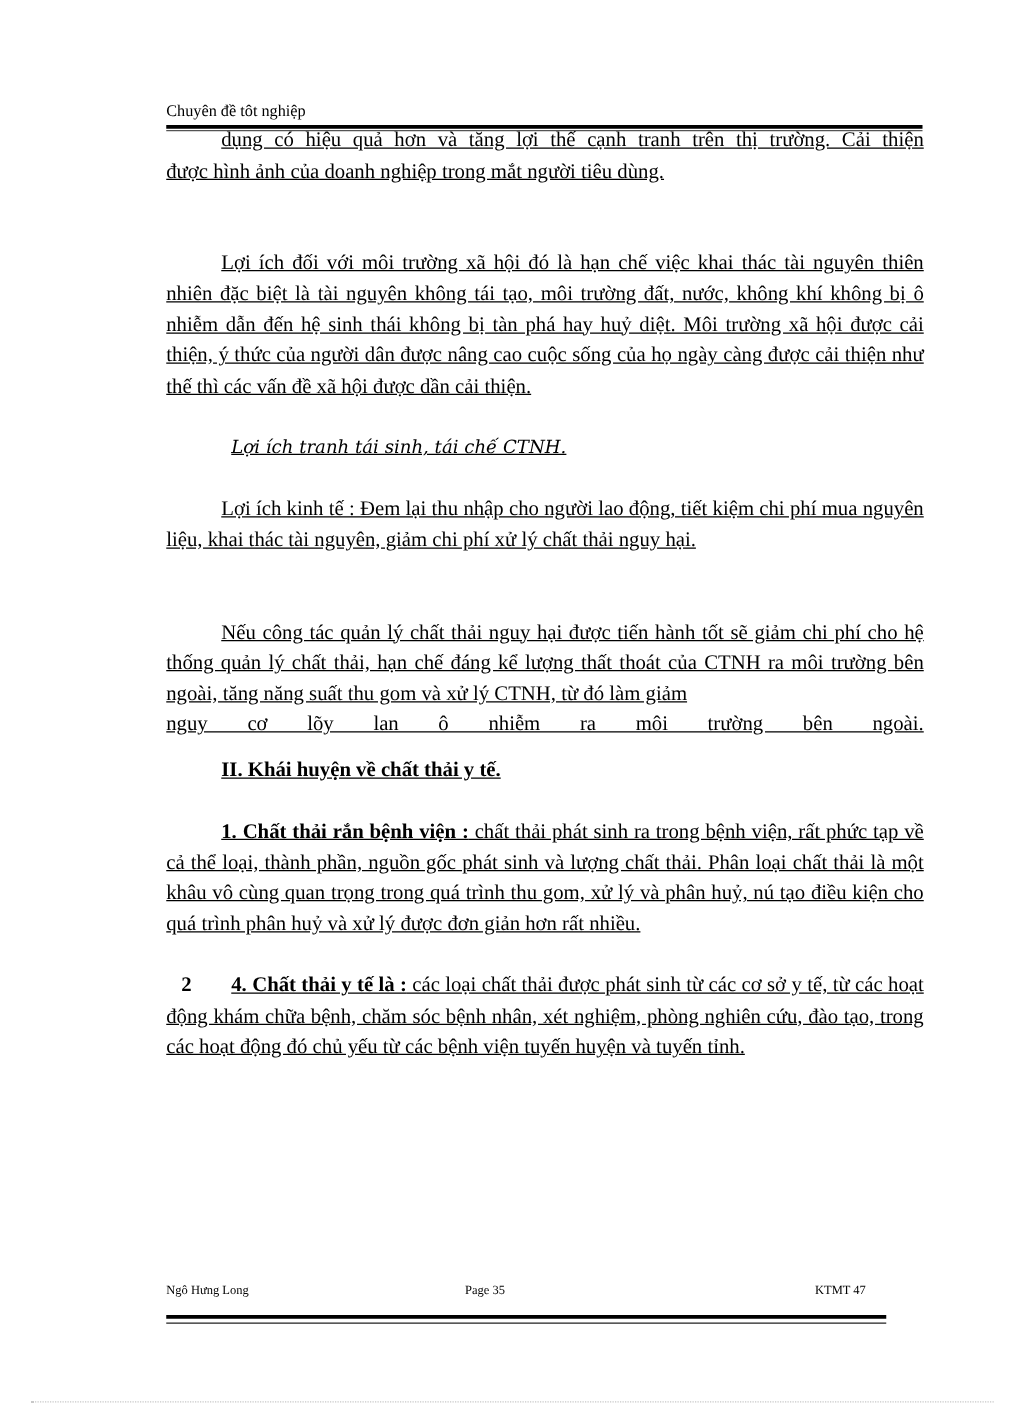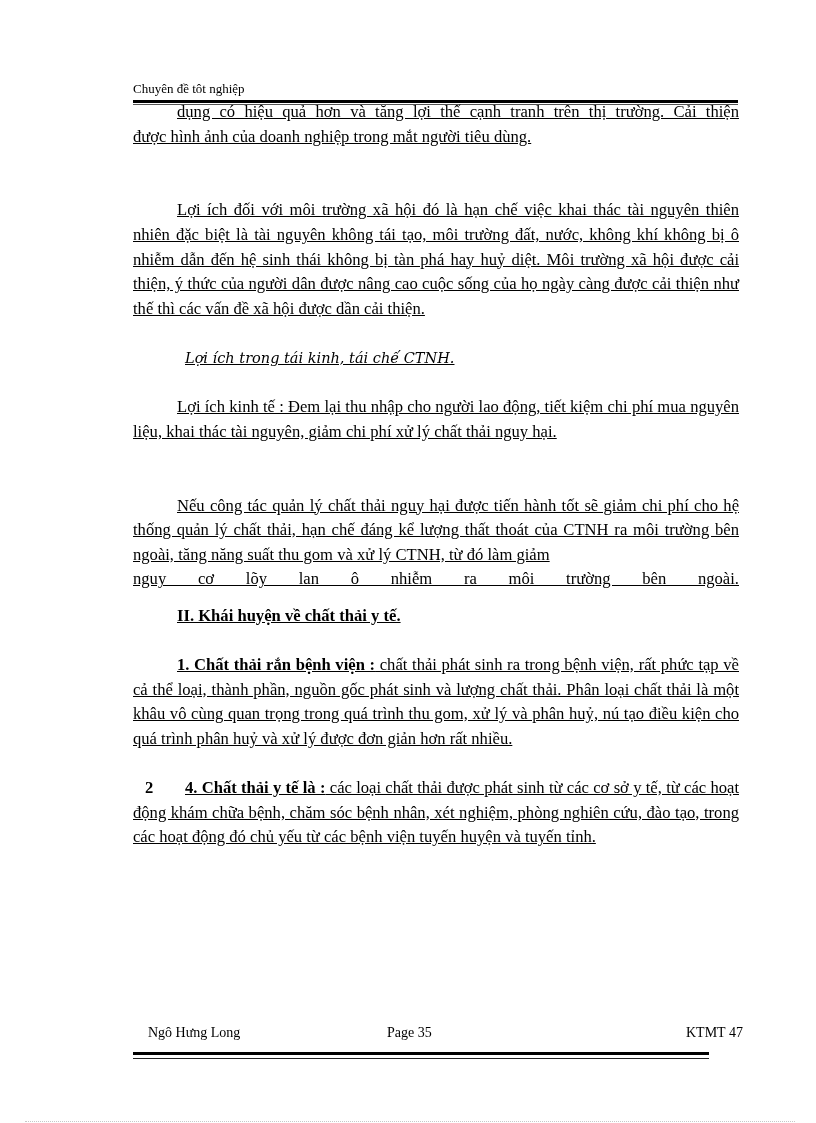--- a/index.html
+++ b/index.html
@@ -12,24 +12,24 @@
   .body-text { position: absolute; left: 133px; top: 100px; width: 606px;
                font-size: 16.6px; line-height: 24.6px; text-align: justify; }
   .body-text p { margin: 0; text-decoration: underline; }
   .indent { text-indent: 44px; }
   .sp { height: 24.6px; }
   .sp-half { height: 12px; }
   .ital { font-style: italic; font-family: "DejaVu Serif", serif; font-size: 14.5px; padding-left: 52px; }
   .bold { font-weight: bold; }
   .last-justify { text-align-last: justify; }
   .num-prefix { display: inline-block; width: 40px; text-indent: 0; font-weight: bold; padding-left: 12px; }
-  .ftr { position: absolute; top: 1024px; font-size: 14px; line-height: 18px; margin-left: 15px; }
+  .ftr { position: absolute; top: 1024px; font-size: 10px; line-height: 18px; }
   .ftr-left { left: 133px; }
   .ftr-center { left: 372px; }
-  .ftr-right { left: 671px; }
+  .ftr-right { left: 652px; }
   .ftr-rule { position: absolute; left: 133px; top: 1052px; width: 576px; height: 3px;
               background: #000; }
   .ftr-rule2 { position: absolute; left: 133px; top: 1058px; width: 576px; height: 1px;
                background: #222; }
   .page-edge { position: absolute; left: 25px; top: 1121px; width: 770px; height: 0;
                border-top: 1px dotted #c8c8c8; }
 </style>
 </head>
 <body>
 
@@ -38,21 +38,21 @@
   <div class="hdr-title">Chuyên  đề tôt nghiệp</div>
   <div class="hdr-rule"></div>
 
   <div class="body-text">
     <p class="indent last-justify">dụng có hiệu quả hơn và tăng lợi thế cạnh tranh trên thị trường. Cải thiện</p>
     <p>được hình ảnh của doanh nghiệp trong mắt người tiêu dùng.</p>
     <div class="sp"></div>
     <div class="sp"></div>
     <p class="indent">Lợi ích đối với môi trường xã hội đó là hạn chế việc khai thác tài nguyên thiên nhiên đặc biệt là tài nguyên không tái tạo, môi trường đất, nước, không khí không bị ô nhiễm dẫn đến hệ sinh thái không bị tàn phá hay huỷ diệt. Môi trường xã hội được cải thiện, ý thức của người dân được nâng cao cuộc sống của họ ngày càng được cải thiện như thế thì các vấn đề xã hội được dần cải thiện.</p>
     <div class="sp"></div>
-    <p class="ital">Lợi ích trong tái kinh, tái chế CTNH.</p>
+    <p class="ital">Lợi ích tranh tái sinh, tái chế CTNH.</p>
     <div class="sp"></div>
     <p class="indent">Lợi ích kinh tế : Đem lại thu nhập cho người lao động, tiết kiệm chi phí mua nguyên liệu, khai thác tài nguyên, giảm chi phí xử lý chất thải nguy hại.</p>
     <div class="sp"></div>
     <div class="sp"></div>
     <p class="indent">Nếu công tác quản lý chất thải nguy hại được tiến hành tốt sẽ giảm chi phí cho hệ thống quản lý chất thải, hạn chế đáng kể lượng thất thoát của CTNH ra môi trường bên ngoài, tăng năng suất thu gom và xử lý CTNH, từ đó làm giảm</p>
     <p class="last-justify">nguy cơ lõy lan ô nhiễm ra môi trường bên ngoài.</p>
     <div class="sp-half"></div>
     <p class="indent bold">II. Khái huyện về chất thải y tế.</p>
     <div class="sp"></div>
     <p class="indent"><span class="bold">1. Chất thải rắn bệnh viện :</span><span> chất thải phát sinh ra trong bệnh viện, rất phức tạp về cả thể loại, thành phần, nguồn gốc phát sinh và lượng chất thải. Phân loại chất thải là một khâu vô cùng quan trọng trong quá trình thu gom, xử lý và phân huỷ, nú tạo điều kiện cho quá trình phân huỷ và xử lý được đơn giản hơn rất nhiều.</span></p>

